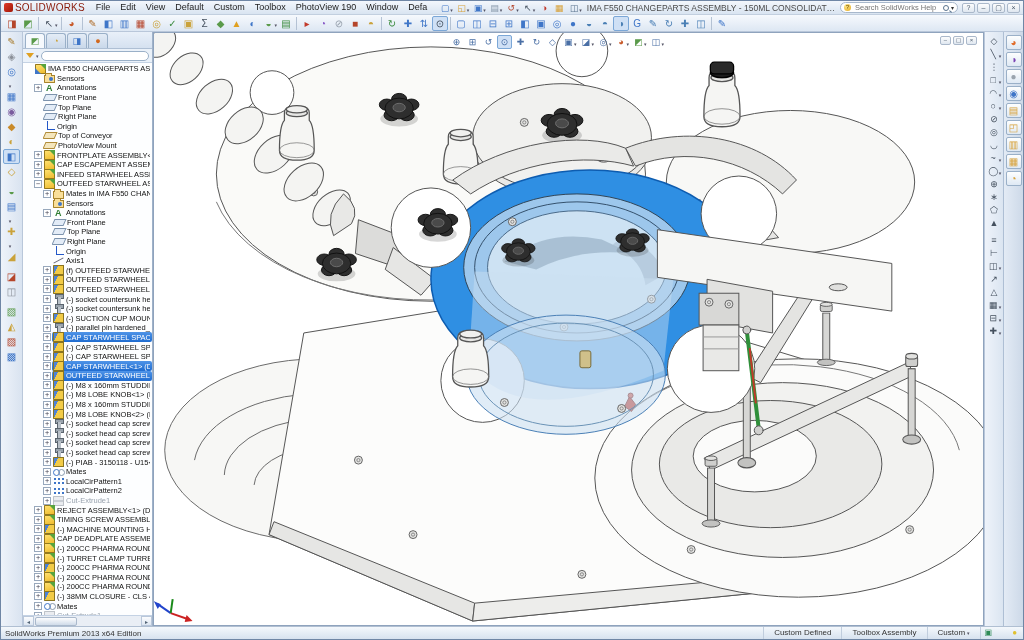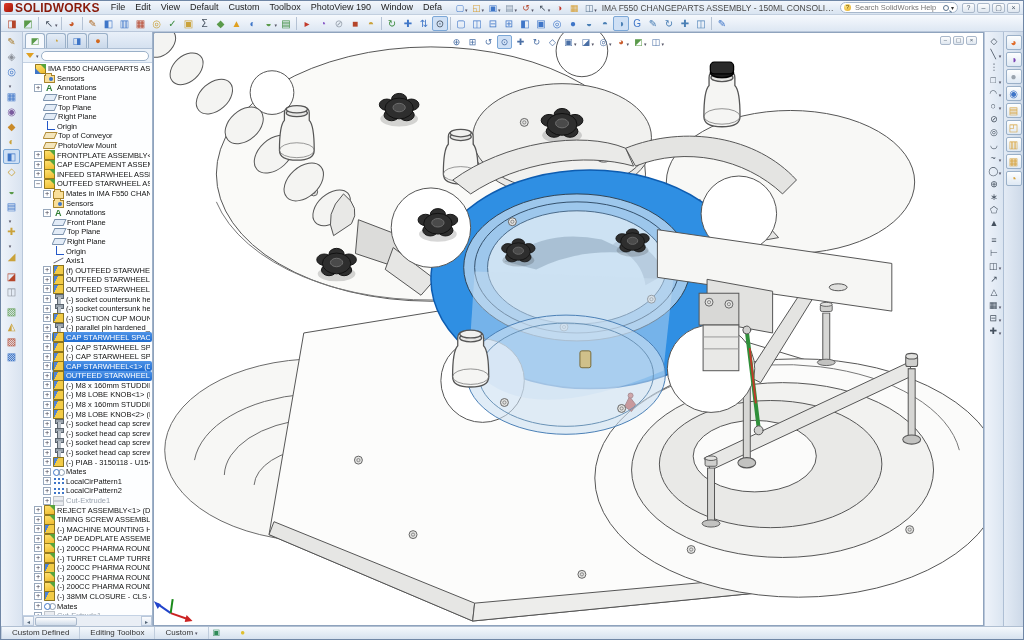--- a/index.html
+++ b/index.html
@@ -4,21 +4,21 @@
 <style>
   html,body{margin:0;padding:0;background:#444;}
   *{box-sizing:border-box;font-family:"Liberation Sans",sans-serif;}
   .window{position:relative;width:1024px;height:640px;background:#dce6f2;overflow:hidden;border:1px solid #6f86a5;}
 
   
   .titlebar{position:absolute;left:0;top:0;right:0;height:14px;display:flex;align-items:center;
     background:linear-gradient(#f3f7fc,#d9e4f1);border-bottom:1px solid #c2cfdf;font-size:9px;color:#333;}
   .sw-logo{display:flex;align-items:center;gap:2px;padding:0 6px 0 3px;flex:none;}
   .sw-logo .mark{width:9px;height:9px;background:linear-gradient(135deg,#e03a2a,#a01808);border-radius:2px;flex:none;}
-  .sw-logo .word{font-weight:bold;color:#8a1a0a;font-size:12px;letter-spacing:.2px;}
+  .sw-logo .word{font-weight:normal;color:#8a1a0a;font-size:10px;letter-spacing:.2px;}
   .menus{display:flex;flex:none;}
   .menu-item{padding:0 5px;line-height:13px;color:#222;cursor:default;}
   .qtb{display:flex;align-items:center;gap:1px;margin-left:6px;flex:none;}
   .qtb .tb-slot{display:flex;align-items:center;}
   .title-text{flex:1;text-align:center;font-size:8.5px;color:#4a4a4a;white-space:nowrap;overflow:hidden;text-overflow:ellipsis;padding:0 4px;}
   .search-wrap{flex:none;display:flex;align-items:center;border:1px solid #a8b8cc;background:#fff;border-radius:8px;height:11px;width:118px;padding:0 3px;gap:2px;margin-right:4px;}
   .qball{width:7px;height:7px;border-radius:50%;background:radial-gradient(circle at 35% 30%,#ffe98a,#e3a81f);font-size:6px;line-height:7px;text-align:center;color:#6a4a00;flex:none;}
   .search-input{border:none;outline:none;font-size:7.5px;flex:1;min-width:0;color:#777;background:transparent;}
   .mag{width:6px;height:6px;border:1.2px solid #5a748f;border-radius:50%;position:relative;flex:none;}
   .mag::after{content:"";position:absolute;left:5px;top:5px;width:3px;height:1.2px;background:#5a748f;transform:rotate(40deg);}
@@ -1369,22 +1369,23 @@
       <span class="tb-btn" style="color: rgb(154, 164, 174);">●</span>
       <span class="tb-btn" style="color: rgb(63, 118, 200);">◉</span>
       <span class="tb-btn" style="color: rgb(216, 162, 58);">▤</span>
       <span class="tb-btn" style="color: rgb(216, 162, 58);">◰</span>
       <span class="tb-btn" style="color: rgb(216, 162, 58);">▥</span>
       <span class="tb-btn" style="color: rgb(216, 162, 58);">▦</span>
       <span class="tb-btn" style="color: rgb(216, 162, 58);">◔</span>
     </div>
 
   <div class="statusbar">
+    <span class="sb-left">SolidWorks Premium 2013 x64 Edition</span>
     <span class="sb-item">Custom Defined</span>
-    <span class="sb-item">Editing Toolbox</span>
+    <span class="sb-item">Toolbox Assembly</span>
     <span class="sb-item">
       <span>Custom</span><span class="sb-dd">▾</span>
     </span>
     <span class="sb-item" style="padding:0 4px;">
       <span class="sb-ico" id="tagIcon" style="color: rgb(46, 139, 87);">▣</span>
     </span>
     <span class="sb-item" style="padding:0 6px 0 16px;border-left:none;">
       <span class="sb-ico" id="helpBall" style="color: rgb(224, 192, 48);">●</span>
     </span>
   </div>

